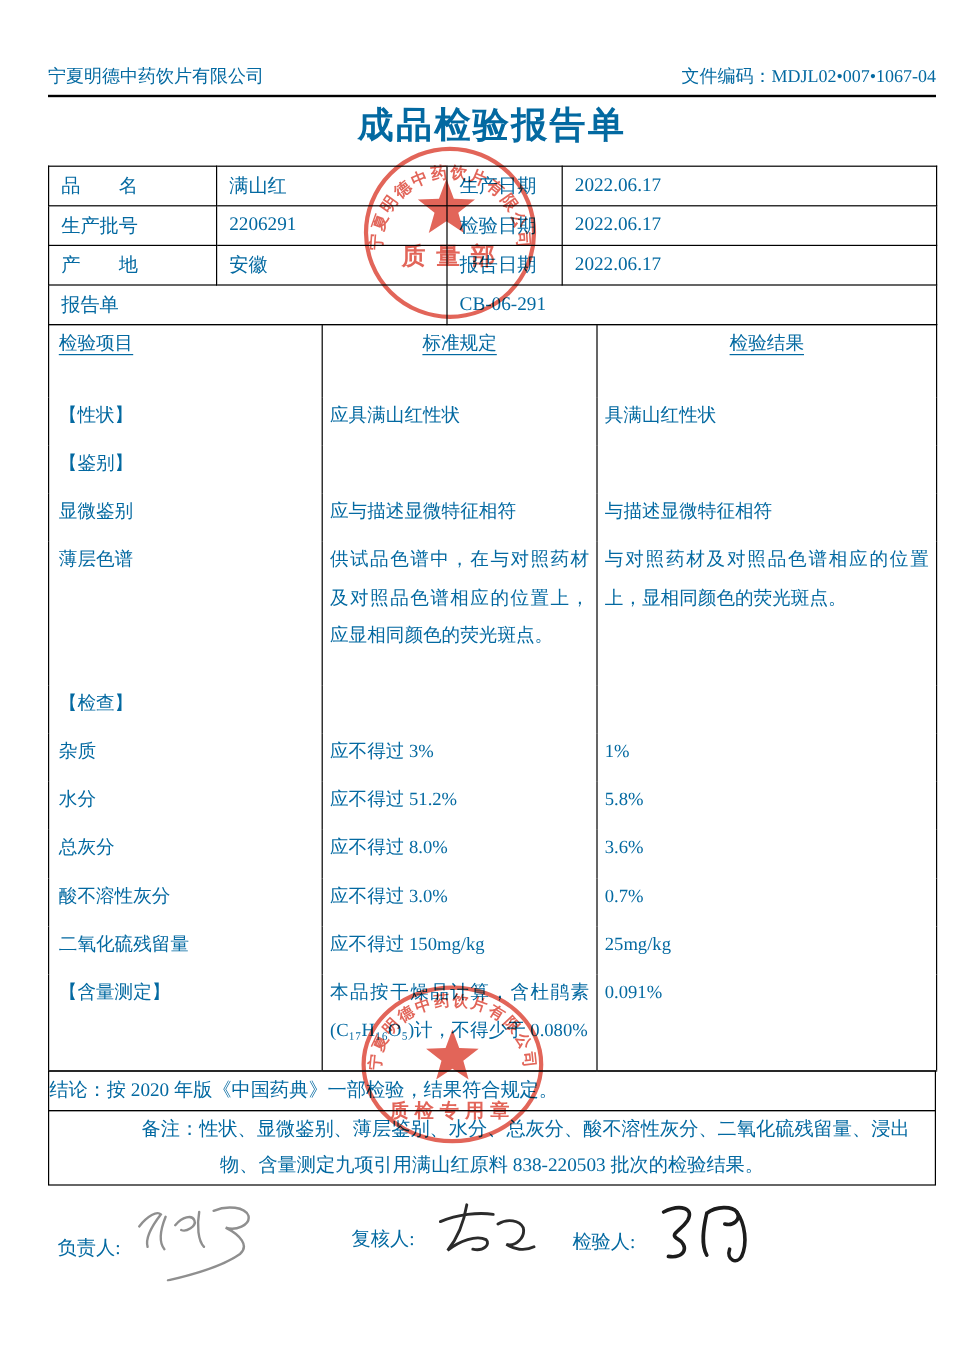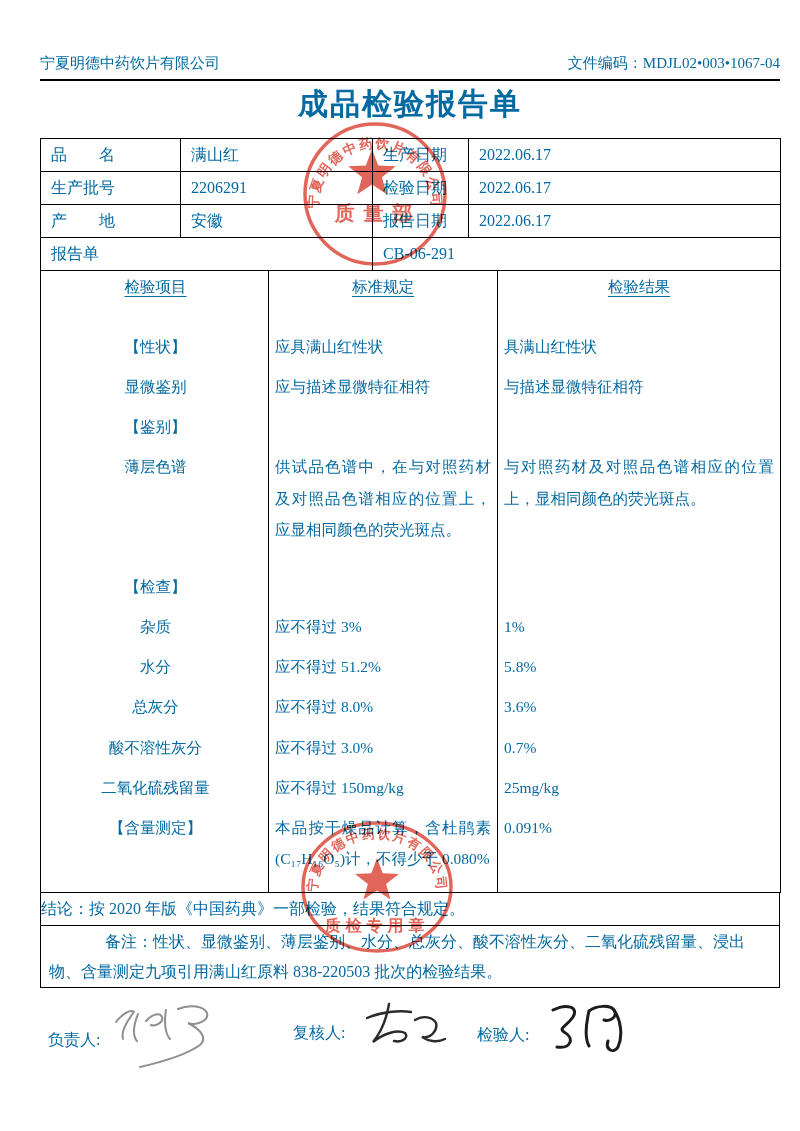--- a/index.html
+++ b/index.html
@@ -12,52 +12,52 @@
   
   .doc-header{position:absolute;top:54px;left:30px;width:740px;display:flex;justify-content:space-between;font-size:15px;}
   .header-rule{position:absolute;top:79px;left:30px;width:740px;height:2px;background:#000;}
   .doc-title{position:absolute;top:84px;left:0;width:100%;text-align:center;font-size:30px;font-weight:700;letter-spacing:2px;}
   
   table{border-collapse:collapse;table-layout:fixed;}
   .info-table{position:absolute;top:138px;left:30px;width:740px;font-size:16px;}
   .info-table td{border:1px solid #000;height:32px;padding:0 4px 0 10px;overflow:hidden;white-space:nowrap;}
   
   .inspect-table{position:absolute;top:270px;left:30px;width:740px;height:623px;font-size:15.5px;border:1px solid #000;}
-  .inspect-table td{border-left:1px solid #000;border-right:1px solid #000;vertical-align:top;padding:0 6px;line-height:31.5px;text-align:center;}
+  .inspect-table td{border-left:1px solid #000;border-right:1px solid #000;vertical-align:top;padding:0 6px;line-height:31.5px;}
   .inspect-table tr.head td{height:54px;padding-top:6px;line-height:20px;}
   .inspect-table .u{text-decoration:underline;text-underline-offset:4px;}
   .inspect-table td.c{text-align:center;}
   .inspect-table td.item{padding-left:8px;}
   .inspect-table td.std,.inspect-table td.res{text-align:justify;}
   .inspect-table tr.filler td{height:auto;}
   
   .conclusion{position:absolute;top:892px;left:30px;width:740px;height:34px;border:1px solid #000;box-sizing:border-box;
     text-align:left;line-height:32px;font-size:16px;}
   .remark{position:absolute;top:925px;left:30px;width:740px;height:63px;border:1px solid #000;box-sizing:border-box;
-    font-size:16px;line-height:30px;padding:1px 8px 0 8px;text-indent:56px;}
+    font-size:16px;line-height:30px;padding:1px 8px 0 8px;text-indent:56px;text-align:center;}
   
   .signatures{position:absolute;top:1000px;left:30px;width:740px;height:90px;font-size:16px;}
   .sig-group{position:absolute;white-space:nowrap;}
   .sig-group svg{vertical-align:middle;margin-top:-18px;}
   #sig-g1{left:8px;top:14px;}
   #sig-g2{left:253px;top:14px;}
   #sig-g3{left:437px;top:14px;}
   
   .stamp{position:absolute;mix-blend-mode:multiply;opacity:0.85;pointer-events:none;}
   #stamp-top{left:290px;top:120px;}
   #stamp-bottom{left:289px;top:819px;}
 </style>
 </head>
 <body>
 
 <div class="page">
 
   <div class="doc-header">
     <span>宁夏明德中药饮片有限公司</span>
-    <span>文件编码：MDJL02•003•1067-04</span>
+    <span>文件编码：MDJL02•007•1067-04</span>
   </div>
   <div class="header-rule"></div>
   <div class="doc-title">成品检验报告单</div>
 
   <table class="info-table">
     <colgroup>
         <col style="width:140px">
         <col style="width:192px">
         <col style="width:96px">
         <col style="width:312px">
@@ -99,28 +99,28 @@
       <td class="item"><span class="u">检验项目</span></td>
       <td class="c"><span class="u">标准规定</span></td>
       <td class="c"><span class="u">检验结果</span></td>
     </tr>
     <tr>
       <td class="item">【性状】</td>
       <td class="std">应具满山红性状</td>
       <td class="res">具满山红性状</td>
     </tr>
     <tr>
+      <td class="item">【鉴别】</td>
+      <td class="std"></td>
+      <td class="res"></td>
+    </tr>
+    <tr>
       <td class="item">显微鉴别</td>
       <td class="std">应与描述显微特征相符</td>
       <td class="res">与描述显微特征相符</td>
-    </tr>
-    <tr>
-      <td class="item">【鉴别】</td>
-      <td class="std"></td>
-      <td class="res"></td>
     </tr>
     <tr>
       <td class="item">薄层色谱</td>
       <td class="std">供试品色谱中，在与对照药材及对照品色谱相应的位置上，应显相同颜色的荧光斑点。</td>
       <td class="res">与对照药材及对照品色谱相应的位置上，显相同颜色的荧光斑点。</td>
     </tr>
     <tr>
       <td class="item">【检查】</td>
       <td class="std"></td>
       <td class="res"></td>

